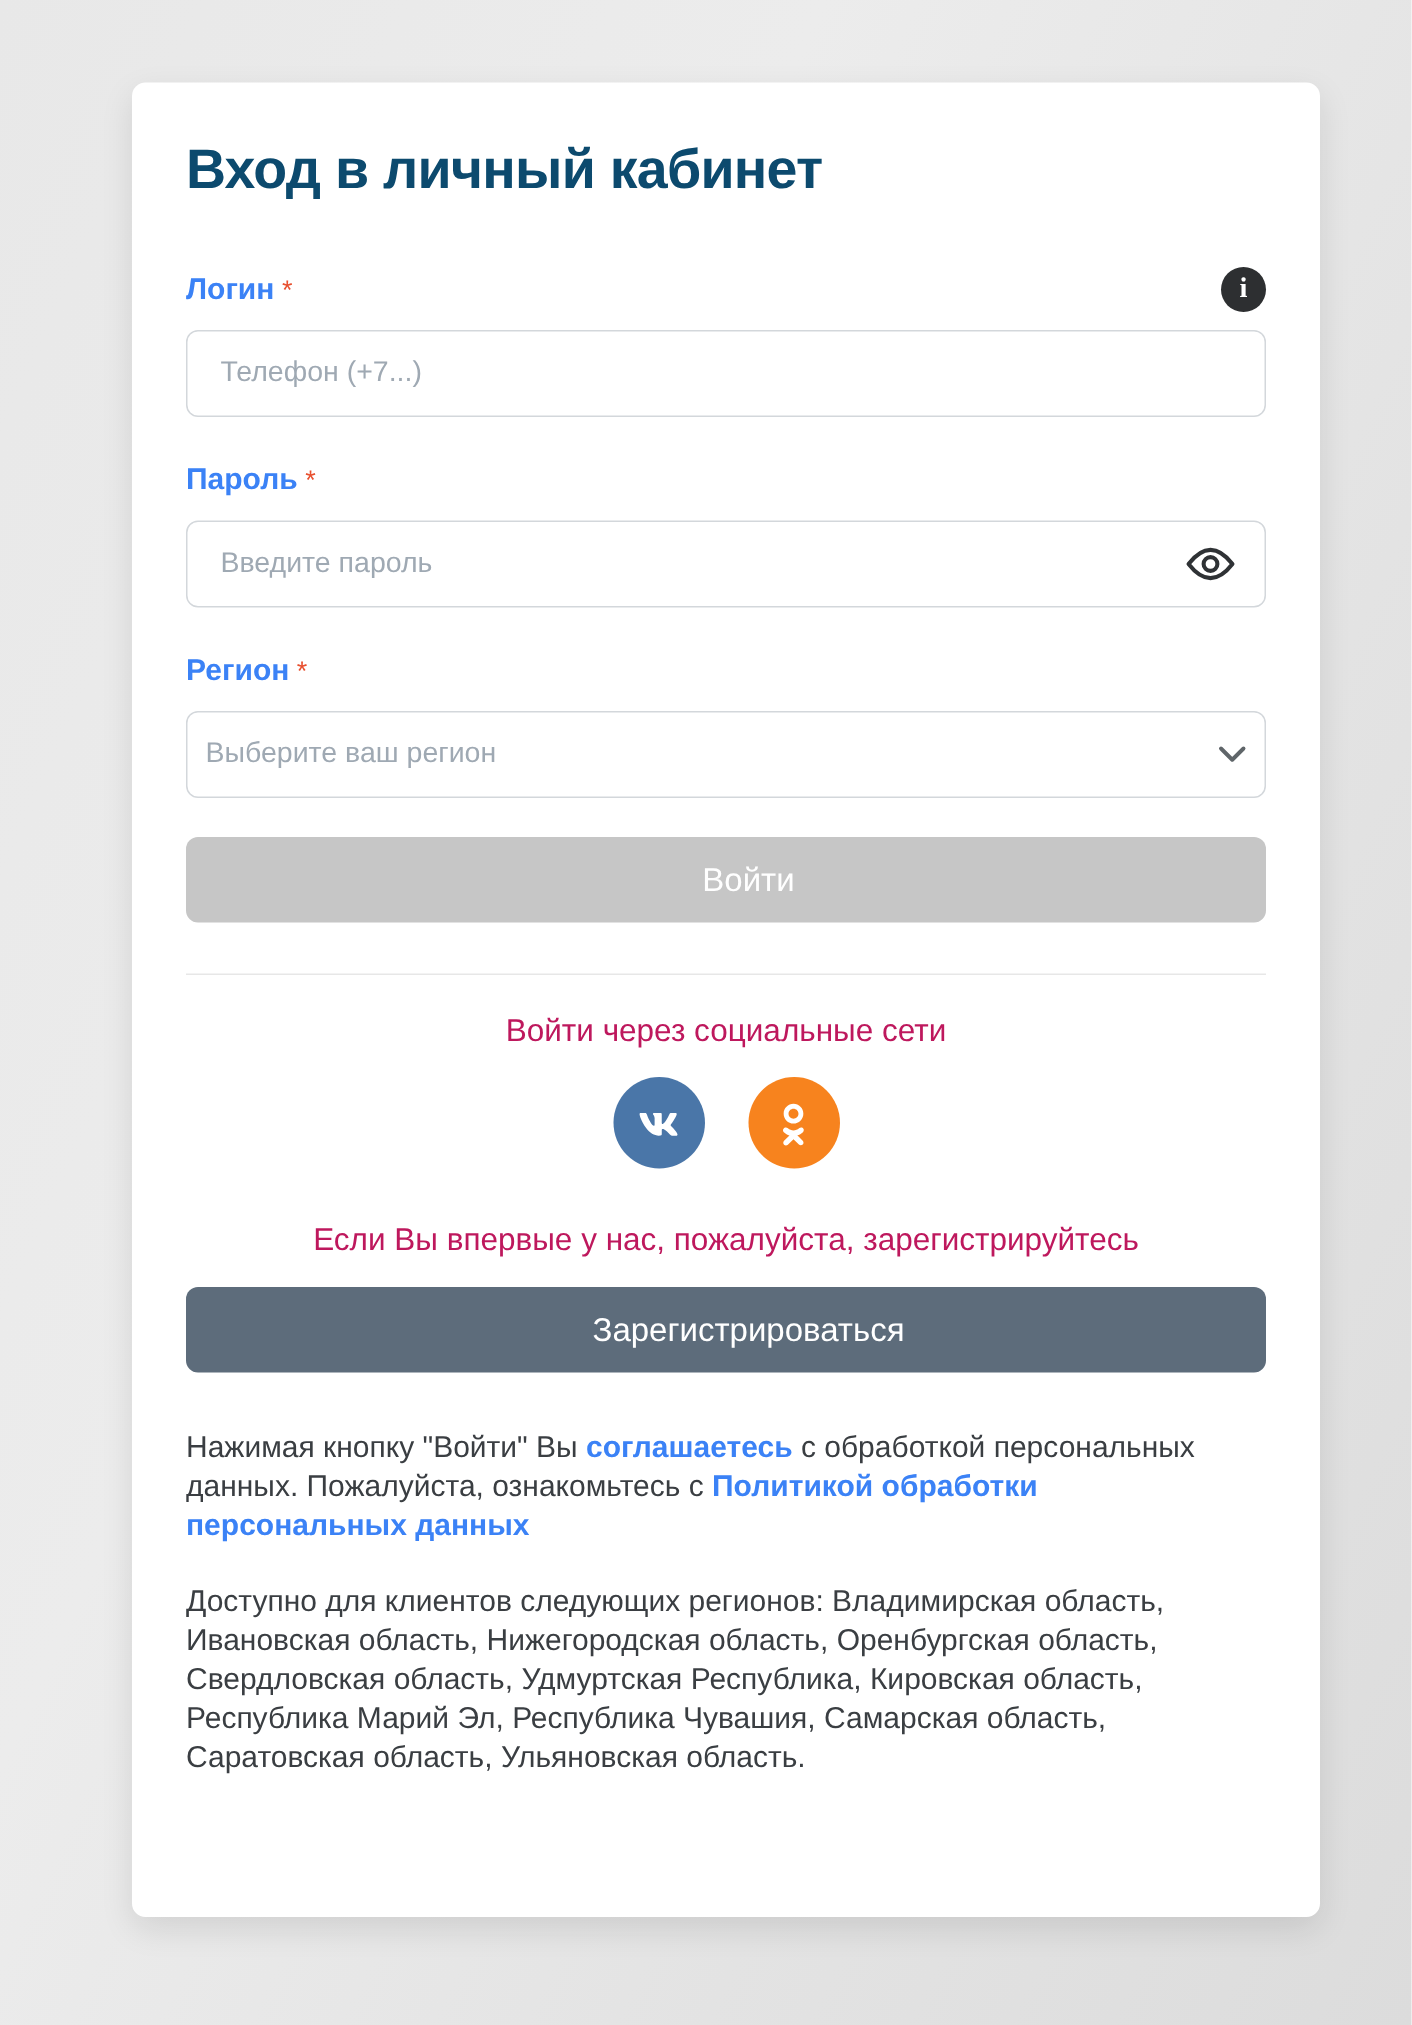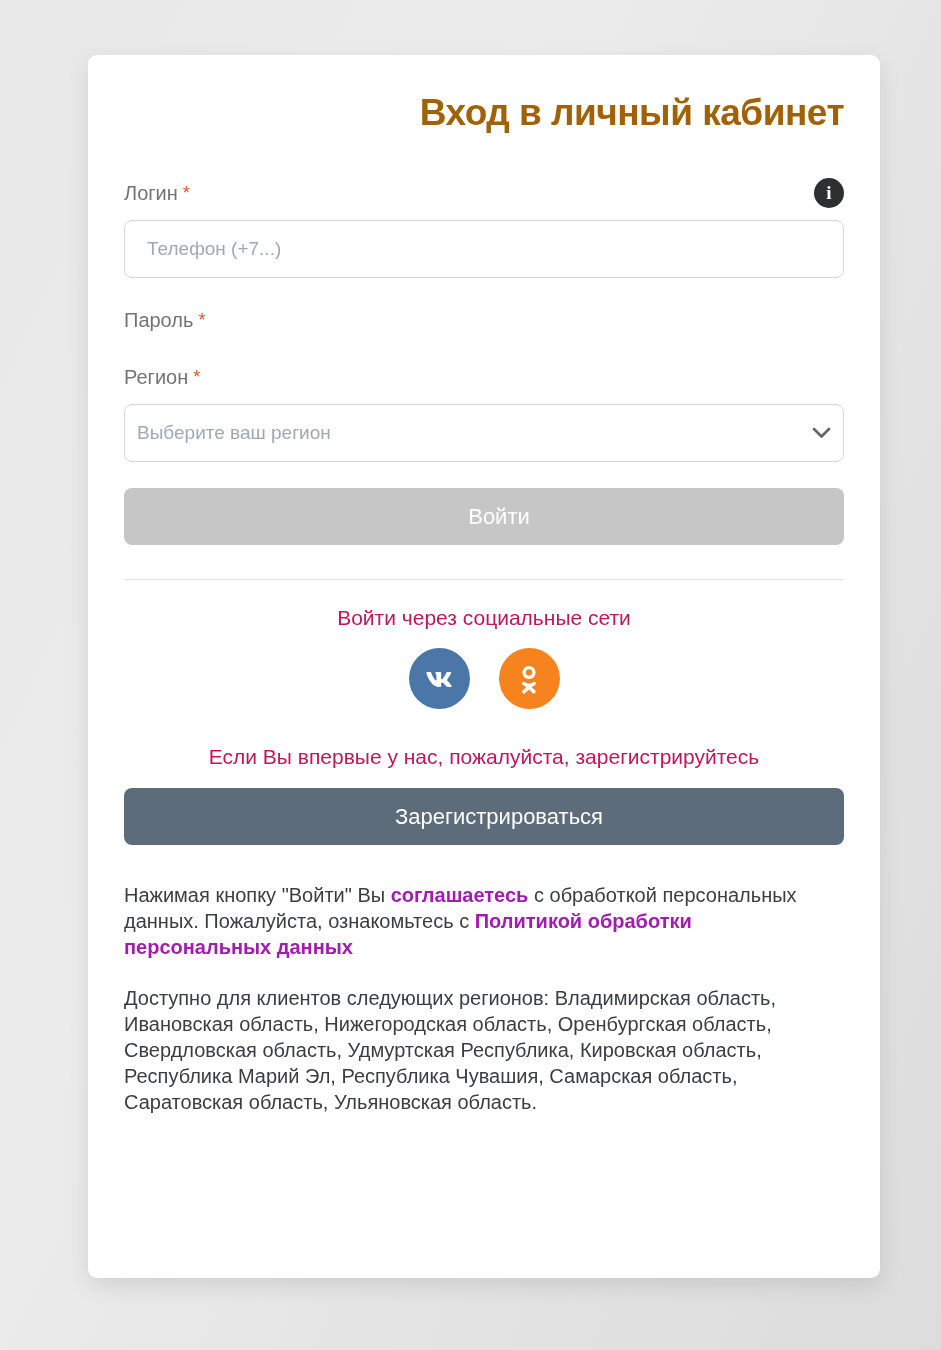--- a/index.html
+++ b/index.html
@@ -21,39 +21,40 @@
     width: 792px;
     height: 1223px;
     box-sizing: border-box;
     background: #ffffff;
     border-radius: 9px;
     box-shadow: 0 8px 22px rgba(0,0,0,0.10);
     padding: 36px;
   }
   h1.page-title {
     margin: 0 0 44px 0;
-    text-align: right;
+    text-align: left;
     font-size: 37px;
     line-height: 43px;
     font-weight: 700;
-    color: #a16207;
+    color: #0c4a6e;
     letter-spacing: -0.5px;
   }
   .field { margin-bottom: 27px; }
   .label-row {
     display: flex;
     align-items: center;
     justify-content: space-between;
     height: 30px;
     margin-bottom: 12px;
   }
   .label-wrap { display: flex; align-items: flex-start; }
   .field-label {
     font-size: 20px;
-    color: #737373;
+    color: #3b82f6;
+    font-weight: bold;
   }
   .required-mark {
     color: #e8502f;
     font-size: 18px;
     margin-left: 5px;
     line-height: 18px;
     padding-top: 2px;
   }
   .info-icon {
     width: 30px;
@@ -162,21 +163,21 @@
   .vk-circle { background: #4a76a8; }
   .ok-circle { background: #f7831e; }
   .legal-text, .regions-text {
     margin: 0;
     font-size: 20px;
     line-height: 26px;
     color: #3a3e42;
   }
   .legal-text { margin-top: 37px; }
   .regions-text { margin-top: 25px; }
-  .legal-link { color: #a21caf; font-weight: 700; cursor: pointer; }
+  .legal-link { color: #3b82f6; font-weight: 700; cursor: pointer; }
 </style>
 </head>
 <body>
 
 <div class="card">
 
   <h1 class="page-title">Вход в личный кабинет</h1>
 
   <div class="field">
     <div class="label-row">
@@ -191,20 +192,31 @@
     </div>
   </div>
 
   <div class="field">
     <div class="label-row">
       <div class="label-wrap">
         <span class="field-label">Пароль</span>
         <span class="required-mark">*</span>
       </div>
     </div>
+    <div class="input-wrap">
+      <input class="text-input" type="text" placeholder="Введите пароль" style="">
+      <button class="input-icon-btn">
+        <span style="display:flex;">
+          <svg width="34" height="23" viewBox="0 0 32 22">
+            <path d="M2 11 Q9 2 16 2 Q23 2 30 11 Q23 20 16 20 Q9 20 2 11 Z" fill="none" stroke="#2f3235" stroke-width="2.6" stroke-linejoin="round"></path>
+            <circle cx="16" cy="11" r="4.4" fill="none" stroke="#2f3235" stroke-width="2.6"></circle>
+          </svg>
+        </span>
+      </button>
+    </div>
   </div>
 
   <div class="field" style="margin-bottom:0;">
     <div class="label-row">
       <div class="label-wrap">
         <span class="field-label">Регион</span>
         <span class="required-mark">*</span>
       </div>
     </div>
     <div class="select-box">

